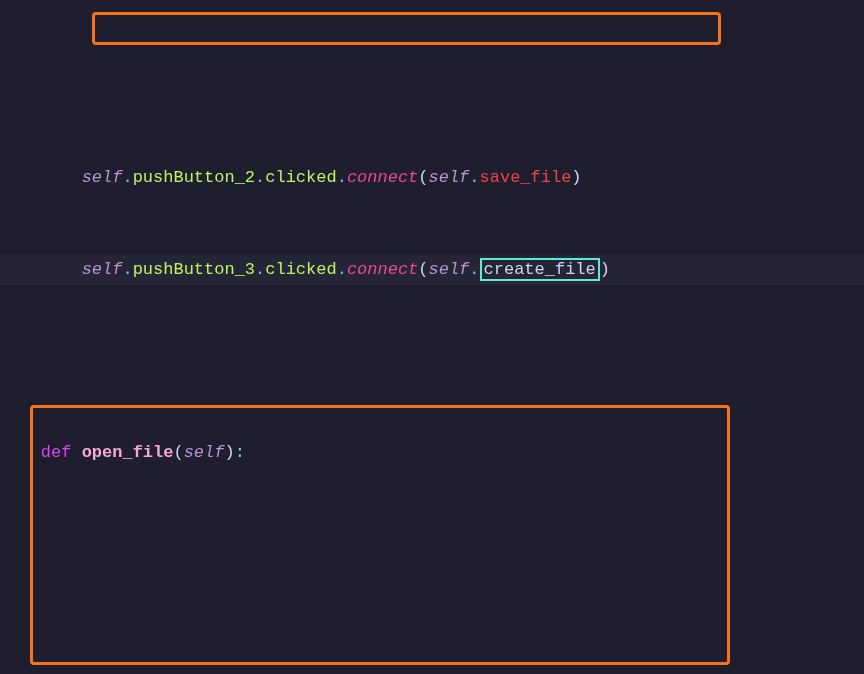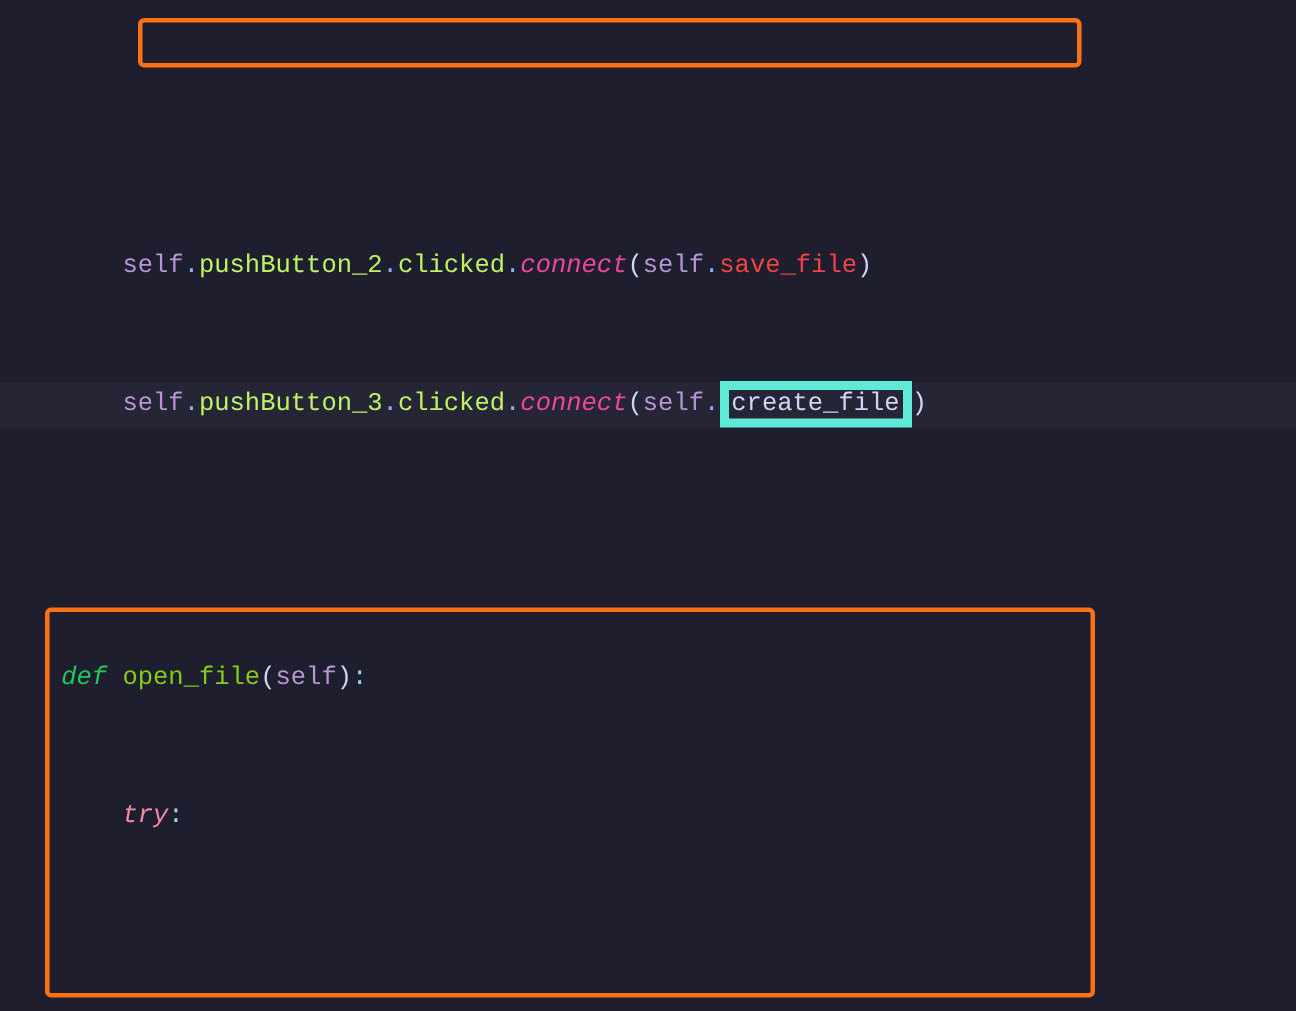--- a/index.html
+++ b/index.html
@@ -13,32 +13,32 @@
       height: 674px;
       overflow: hidden;
     }
     .code-area {
       position: relative;
       white-space: pre;
       color: #cdd6f4;
     }
     .line { display: block; min-height: 1.8em; }
     .highlight-line { background: rgba(255,255,255,0.035); }
-    .self { color: #b895d4; }
+    .self { color: #b895d4; font-style: italic; }
     .dot { color: #89b4fa; }
     .prop { color: #bef264; }
     .method { color: #ec4899; font-style: italic; }
     .paren { color: #cdd6f4; }
-    .def { color: #22c55e; font-style: italic; }
-    .fname { color: #84cc16; }
+    .def { color: #d946ef; }
+    .fname { color: #f9a8d4; font-weight: bold; }
     .eq { color: #89dceb; }
     .kw { color: #f38ba8; font-style: italic; }
     .col { color: #89dceb; }
     .name { color: #ef4444; }
-    .ref-box { border: 6px solid #5eead4; padding: 0 2px; font-style: normal; color:#cdd6f4; }
+    .ref-box { border: 2px solid #5eead4; padding: 0 2px; font-style: normal; color:#cdd6f4; }
     .orange-box-1 {
       position: absolute;
       border: 3px solid #f97316;
       border-radius: 4px;
       top: 2px;
       left: 92px;
       width: 629px;
       height: 33px;
       pointer-events: none;
     }
@@ -57,21 +57,20 @@
 <body>
 
 <div class="code-area">
   <div class="orange-box-1"></div>
   <div class="orange-box-2"></div>
 
   <span class="line"><span>        </span><span class="self">self</span><span class="dot">.</span><span class="prop">pushButton_2</span><span class="dot">.</span><span class="prop">clicked</span><span class="dot">.</span><span class="method">connect</span><span class="paren">(</span><span class="self">self</span><span class="dot">.</span><span class="name">save_file</span><span class="paren">)</span></span>
   <span class="line highlight-line"><span>        </span><span class="self">self</span><span class="dot">.</span><span class="prop">pushButton_3</span><span class="dot">.</span><span class="prop">clicked</span><span class="dot">.</span><span class="method">connect</span><span class="paren">(</span><span class="self">self</span><span class="dot">.</span><span class="ref-box">create_file</span><span class="paren">)</span></span>
   <span class="line"></span>
   <span class="line"><span>    </span><span class="def">def </span><span class="fname">open_file</span><span class="paren">(</span><span class="self">self</span><span class="paren">)</span><span class="col">:</span></span>
-  <span class="line"><span>        </span><span class="kw">try</span><span class="col">:</span></span>
   
   
   
   
   
   
   
   
   
   

